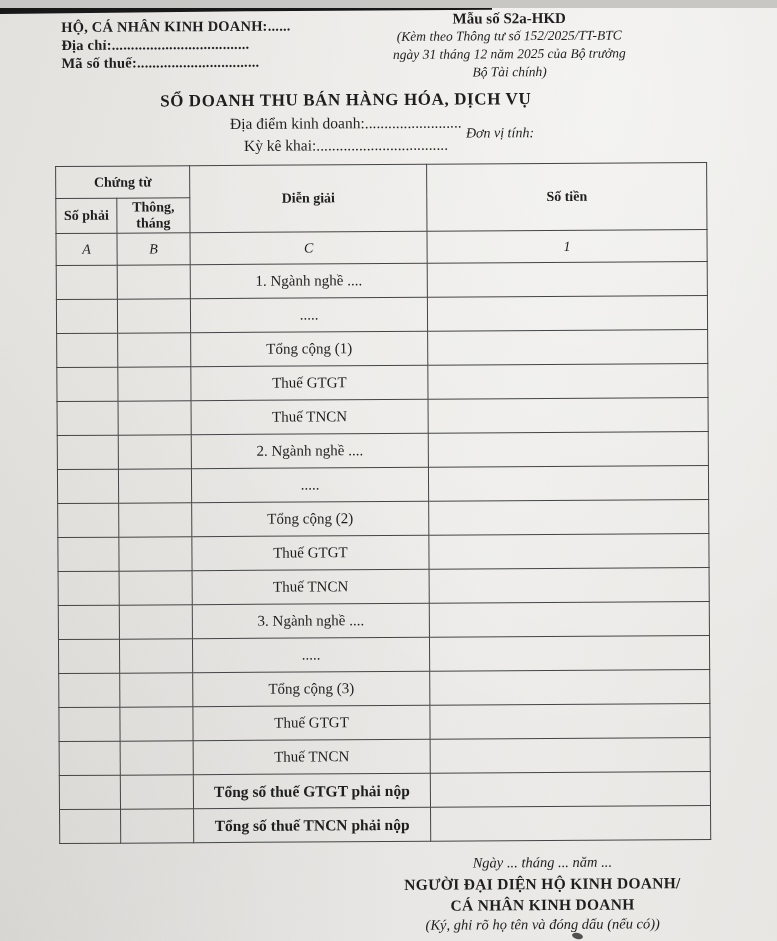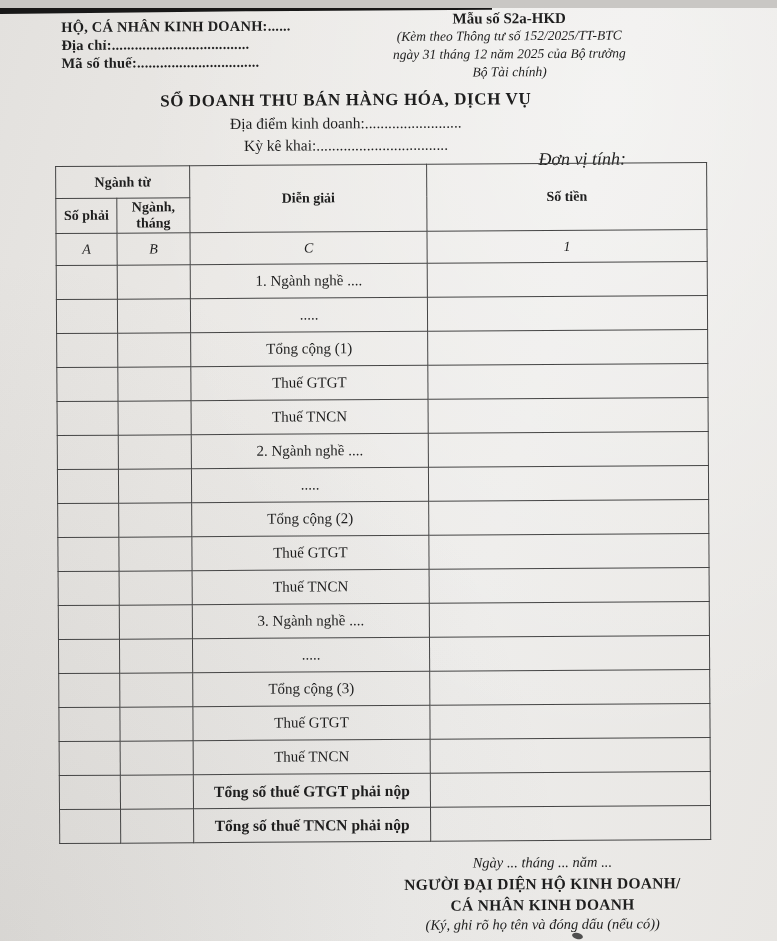--- a/index.html
+++ b/index.html
@@ -21,21 +21,21 @@
   
   .hdr-left { position:absolute; left:64px; top:8px; font-weight:bold; font-size:14.5px; line-height:18px; letter-spacing:.2px; }
   .hdr-right { position:absolute; left:362px; top:3px; width:300px; text-align:center; }
   .hdr-right .form-no { font-weight:bold; font-size:15px; }
   .hdr-right .it { font-style:italic; font-size:13.5px; line-height:18px; }
 
   .title-block { position:absolute; left:18px; top:82px; width:660px; text-align:center; }
   .doc-title { font-weight:bold; font-size:17px; letter-spacing:.6px; }
   .doc-sub { font-size:15.5px; line-height:19px; margin-top:3px; }
 
-  .unit-label { position:absolute; left:468px; top:142px; width:160px; text-align:right; font-style:italic; font-size:18px; }
+  .unit-label { position:absolute; left:468px; top:118px; width:160px; text-align:left; font-style:italic; font-size:14px; }
 
   
   table.ledger {
     position:absolute; left:57px; top:156px; width:651px;
     border-collapse:collapse; table-layout:fixed;
     font-size:15px;
   }
   table.ledger th, table.ledger td {
     border:1px solid #454545;
     text-align:center; vertical-align:middle;
@@ -100,27 +100,27 @@
 
     <table class="ledger">
       <colgroup>
         <col style="width:61px">
           <col style="width:73px">
           <col style="width:237px">
           <col style="width:280px">
       </colgroup>
       <thead>
         <tr class="h-row">
-          <th colspan="2">Ngành từ</th>
+          <th colspan="2">Chứng từ</th>
           <th rowspan="2">Diễn giải</th>
           <th rowspan="2">Số tiền</th>
         </tr>
         <tr class="h-row">
           <th>Số phải</th>
-          <th>Ngành, tháng</th>
+          <th>Thông, tháng</th>
         </tr>
         <tr class="key-row">
           <td>A</td>
           <td>B</td>
           <td>C</td>
           <td>1</td>
         </tr>
       </thead>
       <tbody>
         <tr class="d-row">

